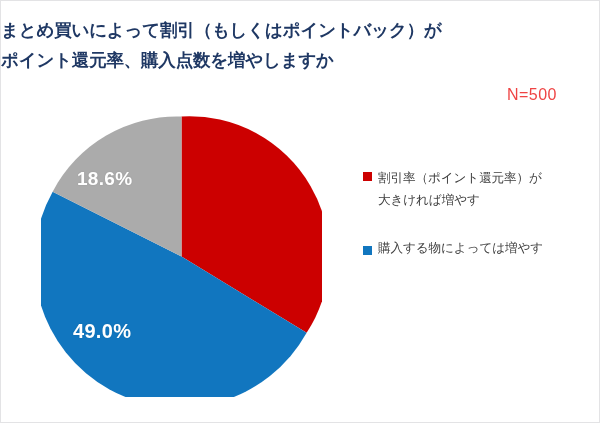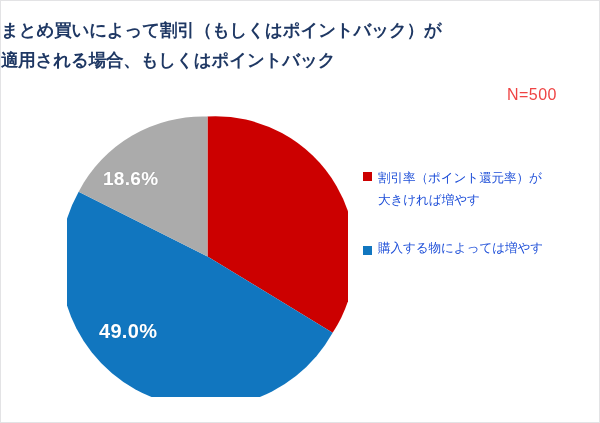--- a/index.html
+++ b/index.html
@@ -39,21 +39,21 @@
     top: 84px;
     color: #ef4444;
     font-size: 16px;
     line-height: 20px;
     letter-spacing: 0.5px;
   }
 
   
   #pie-wrap {
     position: absolute;
-    left: 66px;
+    left: 40px;
     top: 115px;
     width: 281px;
     height: 281px;
   }
   #pie-svg {
     display: block;
     width: 281px;
     height: 281px;
   }
   .slice-label {
@@ -83,36 +83,36 @@
     margin-bottom: 26px;
   }
   .legend-swatch {
     width: 9px;
     height: 9px;
     flex: 0 0 9px;
     margin-top: 5px;
     margin-right: 6px;
   }
   .legend-text {
-    color: #1d4ed8;
+    color: #404040;
     font-size: 12.6px;
     line-height: 22px;
     letter-spacing: -0.1px;
   }
   .legend-text .l2 { display: block; }
   #legend-row-2 { margin-bottom: 30px; align-items: center; }
 </style>
 </head>
 <body>
 
 <div id="page">
 
   <div id="title-block">
     <div class="title-line">まとめ買いによって割引（もしくはポイントバック）が</div>
-    <div class="title-line">適用される場合、もしくはポイントバック</div>
+    <div class="title-line">ポイント還元率、購入点数を増やしますか</div>
   </div>
 
   <div id="sample-size">N=500</div>
 
   <div id="pie-wrap">
     <svg id="pie-svg" viewBox="0 0 281 281">
 
       <path fill="#cc0000" d="M 140.5 140.5 L 140.5 0.5 A 140 140 0 0 1 265.64 216.83 Z"></path>
 
       <path fill="#1176bf" d="M 140.5 140.5 L 265.64 216.83 A 140 140 0 0 1 11.66 75.64 Z"></path>

